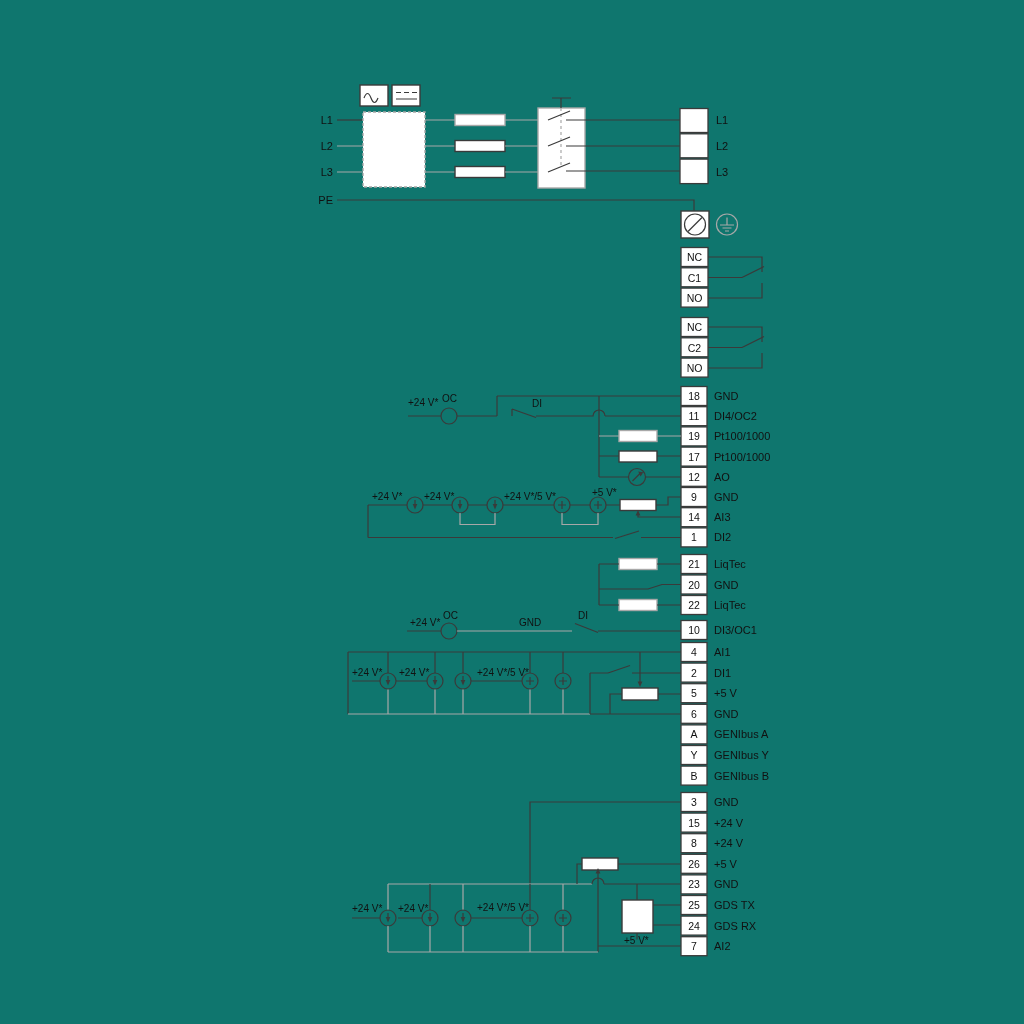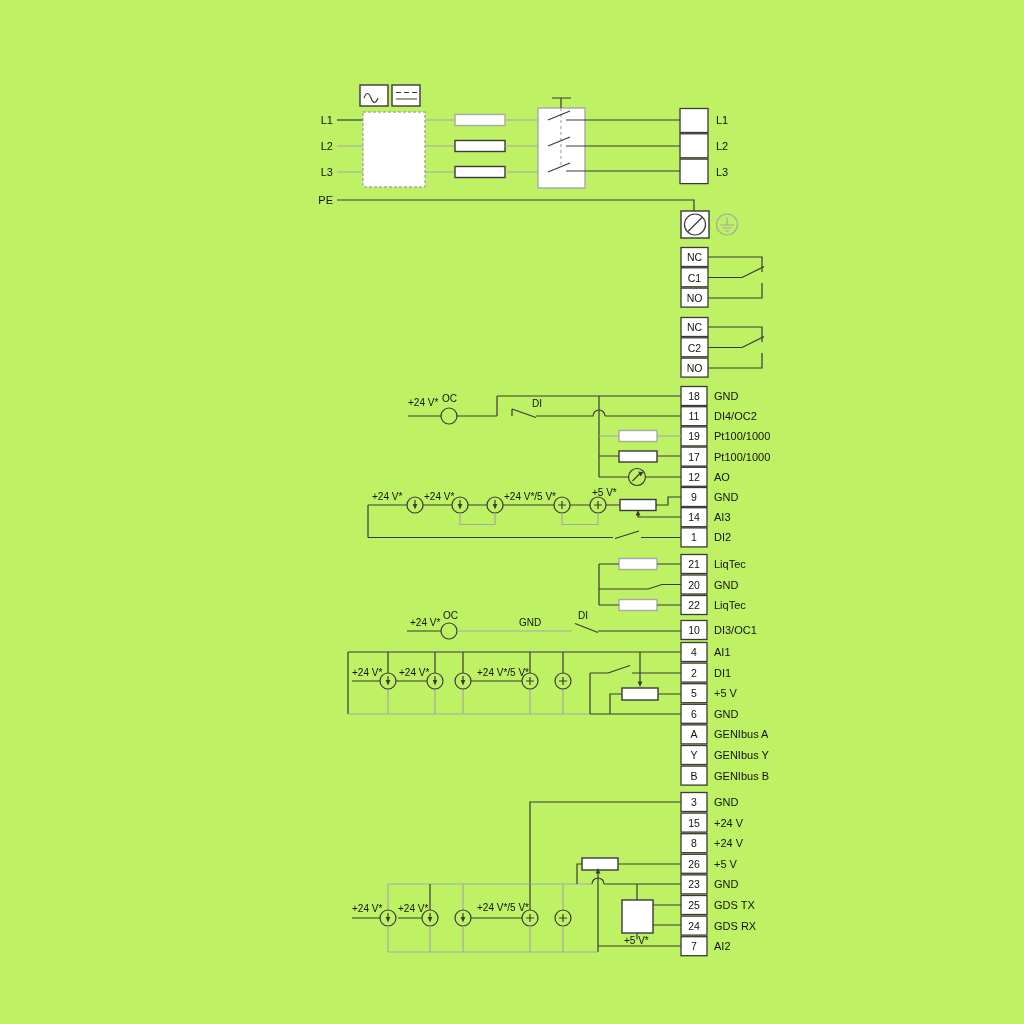--- a/index.html
+++ b/index.html
@@ -1,16 +1,16 @@
 <!DOCTYPE html>
 <html><head>
 <meta charset="utf-8">
 <style>
   html,body{margin:0;padding:0;background:#ffffff;}
-  .stage{position:relative;width:1024px;height:1024px;background:#bef264;overflow:hidden;
+  .stage{position:relative;width:1024px;height:1024px;background:#0f766e;overflow:hidden;
          font-family:"Liberation Sans","DejaVu Sans",sans-serif;}
   svg{display:block}
   .k{stroke:#3a3a3a;fill:none;stroke-width:1.2}
   .g{stroke:#a8a8a8;fill:none;stroke-width:1.2}
   .bx{stroke:#3a3a3a;fill:#ffffff;stroke-width:1.4}
   .bxg{stroke:#a8a8a8;fill:#ffffff;stroke-width:1.4}
   .cell{stroke:#3a3a3a;fill:#ffffff;stroke-width:1.3}
   .fk{fill:#3a3a3a;stroke:none}
   text{fill:#111111;font-family:"Liberation Sans","DejaVu Sans",sans-serif;}
   .t{font-size:11px}

